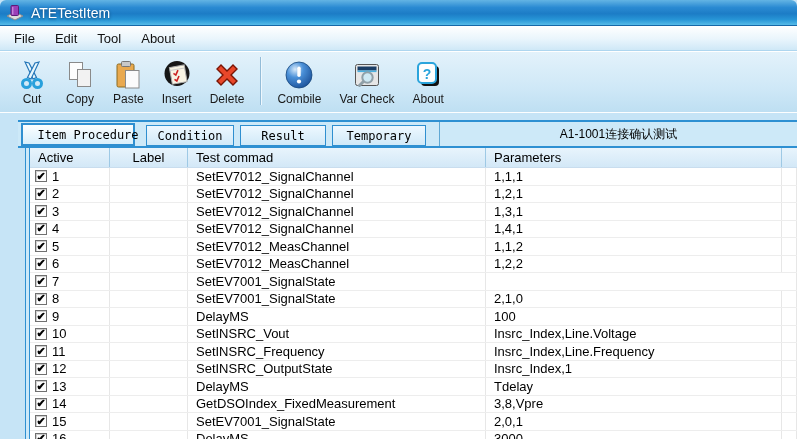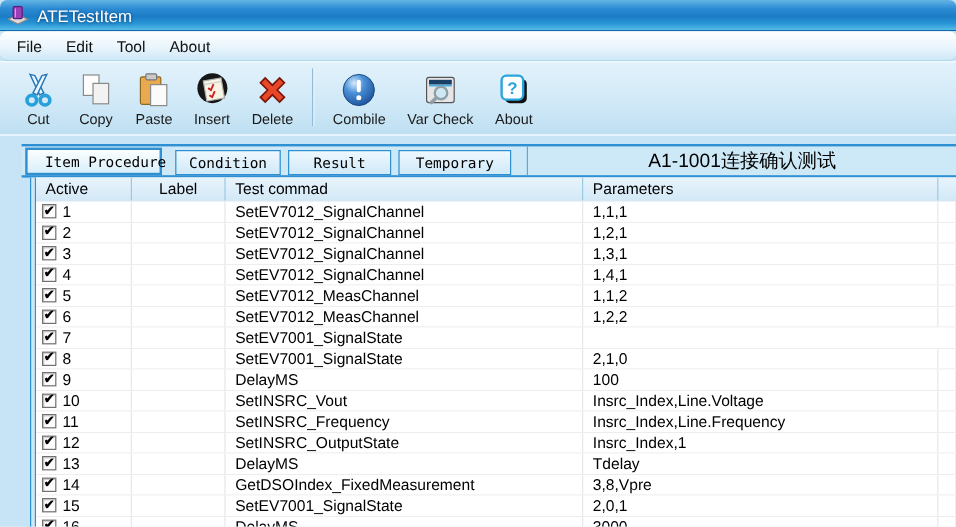--- a/index.html
+++ b/index.html
@@ -19,21 +19,21 @@
   }
   .title-text {
     color:#fff; font-weight:normal; font-size:14px;
     text-shadow:0 1px 3px #0a3f70;
   }
   
   .menubar {
     height:25px;
     background:linear-gradient(180deg,#ffffff,#e9f5fc 55%,#cfe8f7);
     border-bottom:1px solid #aed6ef;
-    display:flex; align-items:center; padding-left:4px;border-radius:6px;
+    display:flex; align-items:center; padding-left:4px;
   }
   .menu-item { font-size:13px; color:#111; padding:3px 10px; cursor:default; }
   
   .toolbar {
     height:62px;
     background:linear-gradient(180deg,#e3f2fb,#cfe8f7 60%,#bedff2);
     border-top:1px solid #ffffff;
     border-bottom:1px solid #fdfeff;
     display:flex; align-items:flex-end; padding:3px 0 4px 8px;
   }
@@ -67,21 +67,21 @@
     border-width:2px; border-color:#2f8fd0;
     background:linear-gradient(180deg,#fbfeff,#d9effb);
     width:114px;
     padding-left:28px;
   }
   .tab.t1 { width:88px;margin-left:8px; } .tab.t2 { width:86px; } .tab.t3 { width:94px; }
   .tab-title {
     flex:1; margin-left:10px;
     border-left:1px solid #5fa8d4;
     display:flex; align-items:center; justify-content:center;
-    font-size:16px; color:#000;
+    font-size:12px; color:#000;
   }
   
   .table-outer {
     margin-left:25px;
     height:291px;
     border-left:1px solid #2e90d2;
     padding-left:3px;
     background:#cde9f8;
   }
   .table-inner {

